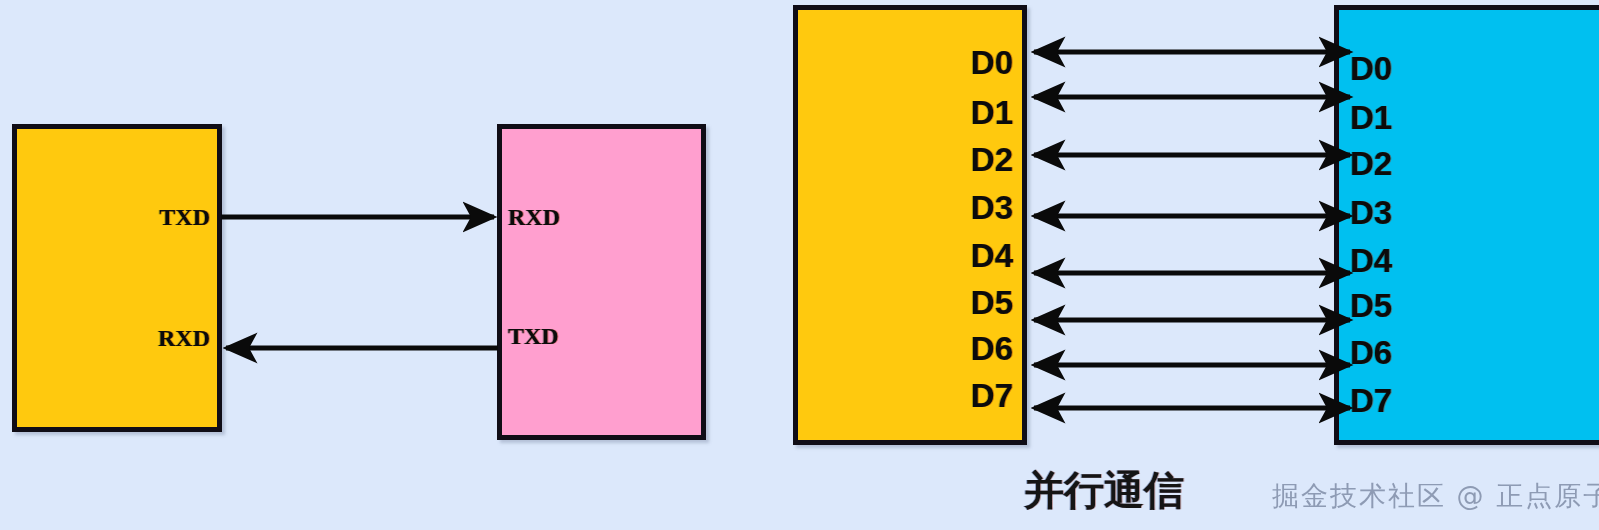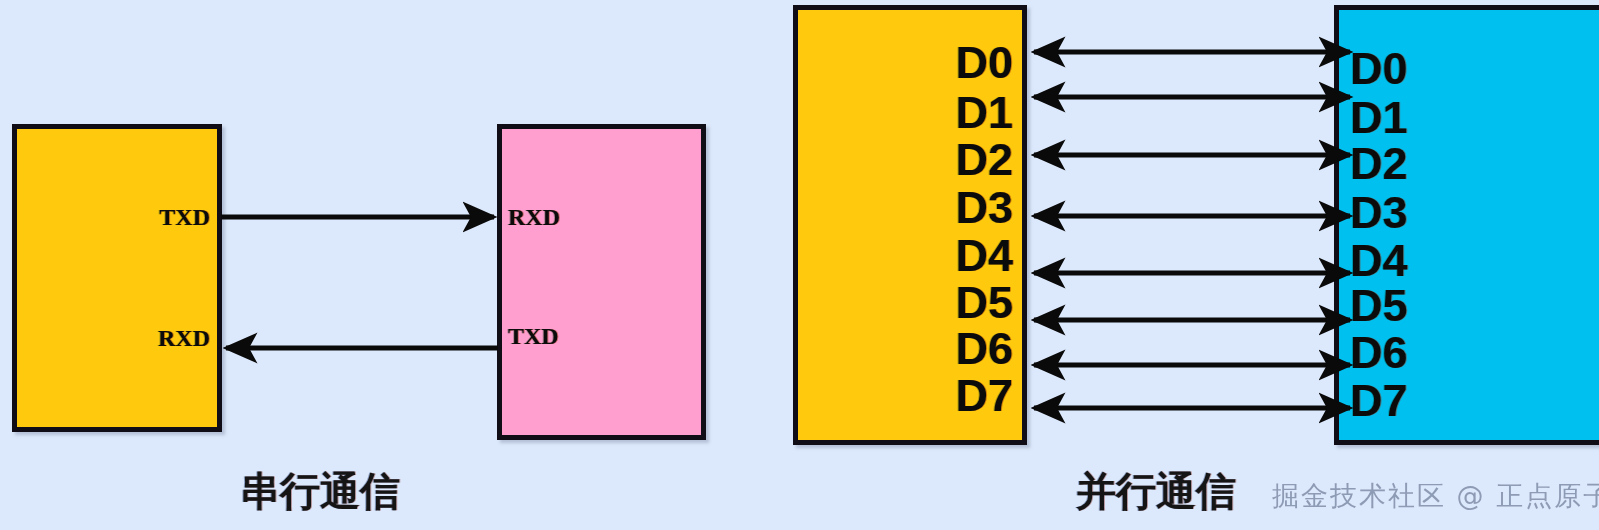--- a/index.html
+++ b/index.html
@@ -43,21 +43,21 @@
 
   .port-serif {
     font-family: "Liberation Serif", serif;
     font-weight: 700;
     font-size: 24px;
   }
 
   .port-bus {
     font-family: "Liberation Sans", sans-serif;
     font-weight: 700;
-    font-size: 45px;
+    font-size: 33px;
   }
 
   
   .arrow-svg {
     position: absolute;
     left: 0;
     top: 0;
     width: 1599px;
     height: 530px;
     pointer-events: none;
@@ -164,19 +164,18 @@
       <line x1="1034" y1="320" x2="1350" y2="320" stroke="#0a0a0a" stroke-width="5" marker-start="url(#arrowL)" marker-end="url(#arrowR)"></line>
     </g>
     <g>
       <line x1="1034" y1="365" x2="1350" y2="365" stroke="#0a0a0a" stroke-width="5" marker-start="url(#arrowL)" marker-end="url(#arrowR)"></line>
     </g>
     <g>
       <line x1="1034" y1="408" x2="1350" y2="408" stroke="#0a0a0a" stroke-width="5" marker-start="url(#arrowL)" marker-end="url(#arrowR)"></line>
     </g>
   </svg>
 
-  <div class="caption" style="left:320px; top:491px;">串行通信</div>
 
-  <div class="caption" style="left:1156px; top:491px;">并行通信</div>
+  <div class="caption" style="left:1104px; top:491px;font-family:Liberation Serif, serif;">并行通信</div>
 
   <div class="watermark" style="left:1272px; top:495px;">掘金技术社区 @ 正点原子</div>
 
 </div>
 
 </body></html>

